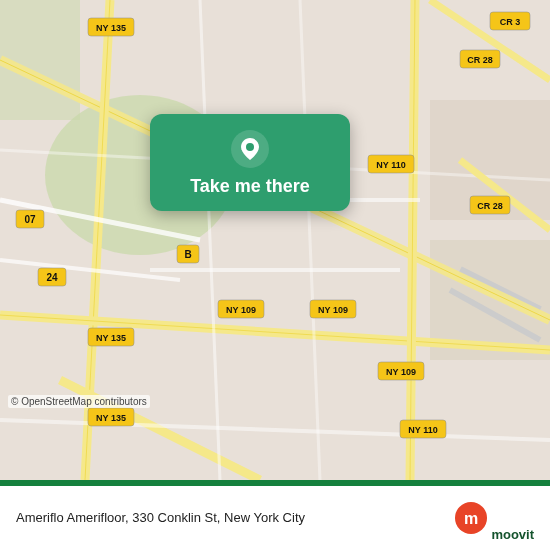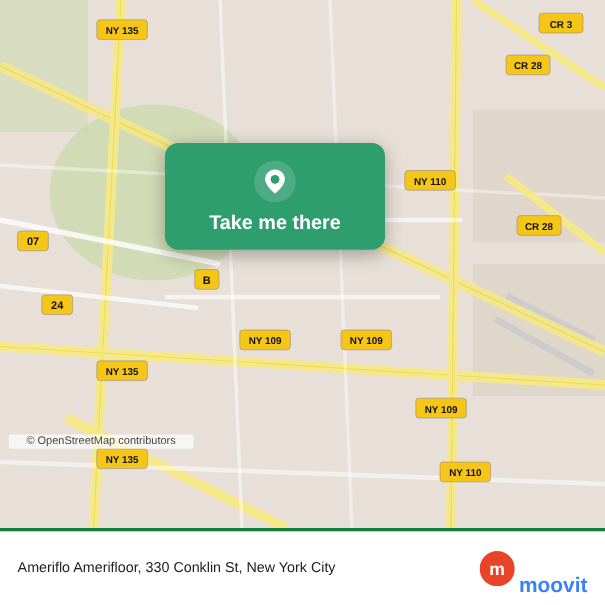--- a/index.html
+++ b/index.html
@@ -23,21 +23,21 @@
     .map-roads {
       position: absolute;
       top: 0; left: 0;
       width: 100%;
       height: 100%;
     }
 
     
     #tooltip-card {
       position: absolute;
-      top: 130px;
+      top: 114px;
       left: 150px;
       width: 200px;
       background: #2e9e6e;
       border-radius: 12px;
       display: flex;
       flex-direction: column;
       align-items: center;
       padding: 16px 20px 14px;
       box-shadow: 0 4px 16px rgba(0,0,0,0.3);
       cursor: pointer;
@@ -59,21 +59,21 @@
 
     
     #bottom-bar {
       width: 550px;
       height: 70px;
       background: #fff;
       display: flex;
       align-items: center;
       justify-content: space-between;
       padding: 0 16px;
-      border-top: 3px solid #15803d;
+      border-top: 6px solid #15803d;
     }
 
     #bottom-bar .address-text {
       font-size: 13px;
       color: #222;
       line-height: 1.4;
       flex: 1;
     }
 
     #bottom-bar .moovit-logo {
@@ -82,34 +82,34 @@
       gap: 4px;
       flex-shrink: 0;
     }
 
     #bottom-bar .moovit-logo .logo-icon {
       width: 32px;
       height: 32px;
     }
 
     #bottom-bar .moovit-logo .logo-text {
-      font-size: 19px;
+      font-size: 13px;
       font-weight: 700;
-      color: #3b82f6;
+      color: #14532d;
       margin-top: 32px;
     }
 
     .copyright-text {
       position: absolute;
       bottom: 72px;
       left: 8px;
       font-size: 10px;
       color: #444;
       background: rgba(255,255,255,0.7);
-      padding: 1px 16px;
+      padding: 1px 3px;
       border-radius: 2px;
       z-index: 5;
     }
   </style>
 </head>
 <body>
 
 <div id="map-container">
 
   <svg class="map-roads" viewBox="0 0 550 480" xmlns="http://www.w3.org/2000/svg">

